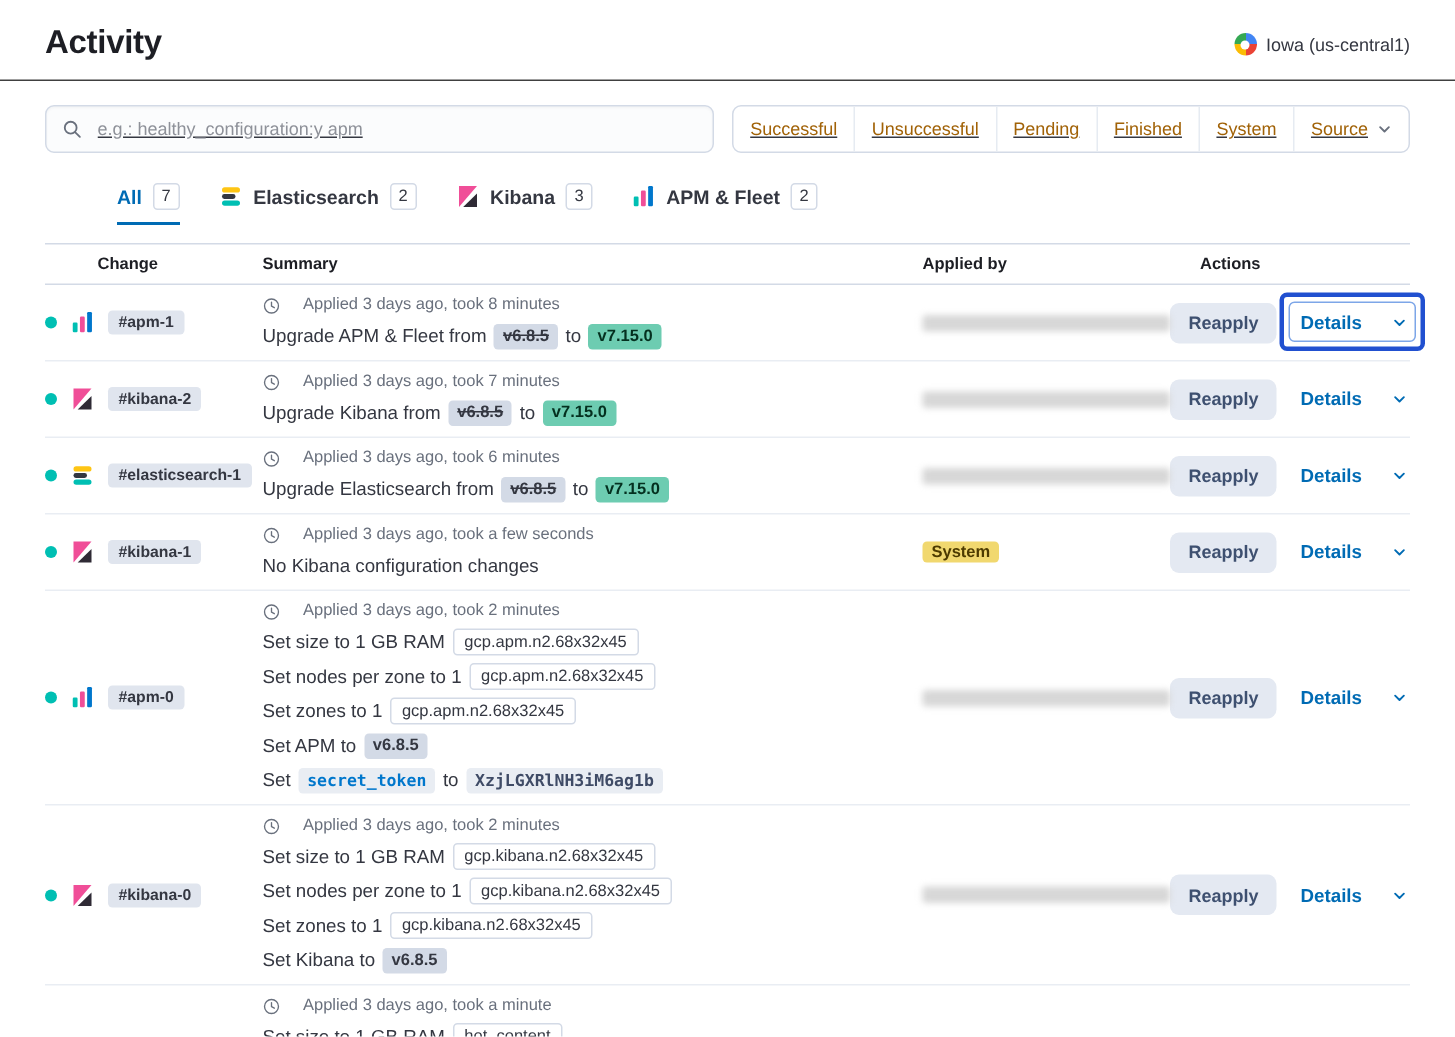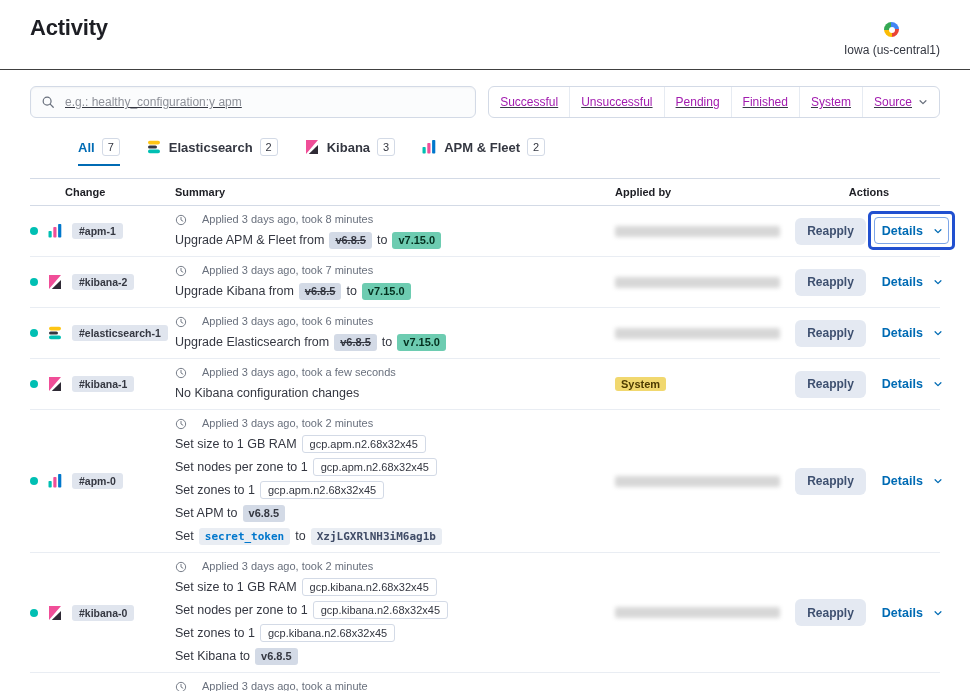--- a/index.html
+++ b/index.html
@@ -6,58 +6,58 @@
   body {
     width:970px; height:691px; overflow:hidden; position:relative;
     font-family:"Liberation Sans","DejaVu Sans",sans-serif; color:#343741;
     -webkit-font-smoothing:antialiased;
   }
   .page-header {
     display:flex; justify-content:space-between; align-items:flex-start;
     padding:15px 30px 12px; border-bottom:1px solid #404040;
   }
   .page-title { font-size:22px; font-weight:700; color:#1D1E24; margin:0; letter-spacing:-0.2px; }
-  .region { display:flex; align-items:center; gap:6px; font-size:12px; color:#343741; margin-top:7px;flex-direction:column; }
+  .region { display:flex; align-items:center; gap:6px; font-size:12px; color:#343741; margin-top:7px; }
   .gcp-icon { width:15px; height:15px; border-radius:50%;
     background:conic-gradient(#4285F4 0 25%, #EA4335 25% 50%, #FBBC05 50% 75%, #34A853 75% 100%);
     position:relative; }
   .gcp-icon::after { content:""; position:absolute; left:4.5px; top:4.5px; width:6px; height:6px;
     background:#fff; border-radius:50%; }
 
   .content { padding:0 30px; }
 
   .toolbar { display:flex; gap:12px; margin-top:16px; align-items:center;text-decoration:underline; }
   .search-box { flex:1; display:flex; align-items:center; gap:8px; height:30px;
     border:1px solid #D3DAE6; border-radius:6px; padding:0 10px; background:#FBFCFD;
     box-shadow:inset 0 1px 2px rgba(0,0,0,0.04); }
   .search-box input { border:none; outline:none; background:transparent; flex:1;
     font-size:12px; color:#343741; font-family:inherit; }
   .search-box input::placeholder { color:#8E9199; }
 
   .filter-group { display:flex; border:1px solid #D3DAE6; border-radius:6px; background:#fff;
     height:30px; overflow:hidden; flex:none; }
-  .filter-item { display:flex; align-items:center; padding:0 11px; font-size:12px; color:#a21caf;
+  .filter-item { display:flex; align-items:center; padding:0 11px; font-size:12px; color:#a16207;
     border-left:1px solid #E6EBF2; cursor:pointer; white-space:nowrap; }
   .filter-item:first-child { border-left:none; }
   .filter-item .chev { margin-left:6px; color:#69707D; display:flex; }
 
   .tabs { display:flex; gap:26px; margin-top:20px; align-items:flex-end; }
   .tab { display:flex; align-items:center; gap:7px; padding-bottom:8px; font-size:13px;
     font-weight:600; color:#343741; cursor:pointer; border-bottom:2px solid transparent; }
   .tab.selected { color:#006BB4; border-bottom-color:#006BB4;margin-left:48px; }
   .tab-count { font-size:11px; font-weight:400; border:1px solid #D3DAE6; border-radius:3px;
     padding:0 5px; line-height:16px; color:#343741; background:#fff; }
   .tab-square { width:11px; height:11px; background:#98A2B3; border-radius:2px; display:inline-block; }
   .tab-icon { display:flex; }
 
   .table-header { display:grid; grid-template-columns:145px minmax(0,1fr) 185px 140px;
     margin-top:12px; border-top:1px solid #D3DAE6; border-bottom:1px solid #D3DAE6;
     padding:7px 0; font-size:11px; font-weight:700; color:#1D1E24; }
   .th-change { padding-left:35px; }
-  .th-actions { text-align:center; padding-right:2px; }
+  .th-actions { text-align:left; padding-right:2px; }
 
   .row { display:grid; grid-template-columns:145px minmax(0,1fr) 185px 140px; padding:7px 0;
     border-top:1px solid #E9EDF3; }
   .row:first-child { border-top:none; }
   .cell-change { display:flex; align-items:center; gap:9px; align-self:center; }
   .status-dot { width:8px; height:8px; border-radius:50%; flex:none; }
   .prod-icon { display:flex; flex:none; }
   .id-badge { background:#E0E5EE; color:#343741; font-size:10.5px; font-weight:700;
     padding:2px 7px; border-radius:3px; white-space:nowrap; }
 
@@ -71,26 +71,26 @@
   .b-default { background:#D3DAE6; color:#343741; }
   .b-success { background:#6DCCB1; color:#04301F; }
   .b-outline { background:#fff; border:1px solid #D3DAE6; color:#343741; font-weight:400; padding:0.5px 7px; }
   .b-code-key { background:#E9EDF3; color:#0077CC; font-family:"DejaVu Sans Mono",monospace; font-size:11px; }
   .b-code-value { background:#E9EDF3; color:#3F4B66; font-family:"DejaVu Sans Mono",monospace; font-size:11px; }
   .b-system { background:#F1D86F; color:#4D3B00; }
 
   .cell-applied { align-self:center; font-size:12px; }
   .redacted { width:165px; height:11px; background:#D7D7D7; border-radius:2px; filter:blur(2px); }
 
-  .cell-actions { display:flex; align-items:center; justify-content:center; gap:16px;
+  .cell-actions { display:flex; align-items:center; justify-content:flex-end; gap:16px;
     align-self:center; padding-right:2px; }
   .reapply-btn { background:#E4E9F2; color:#3E5070; font-weight:700; font-size:12px; border:none;
     border-radius:6px; height:27px; padding:0 12px; cursor:pointer; font-family:inherit; }
   .details-wrap { position:relative; display:inline-flex; }
-  .details-link { display:flex; align-items:center; gap:10px; color:#006BB4; font-weight:600;
+  .details-link { display:flex; align-items:center; gap:20px; color:#006BB4; font-weight:600;
     font-size:12.5px; cursor:pointer; }
   .details-link .chev { display:flex; color:#006BB4; }
 
   .ring-outer { position:absolute; left:-14px; right:-12px; top:-13px; bottom:-12px;
     border:3px solid #2150D0; border-radius:5px; pointer-events:none; }
   .ring-inner { position:absolute; left:-8px; right:-6px; top:-7px; bottom:-6px;
     border:1px solid #7DA6E8; border-radius:4px; pointer-events:none; }
 </style>
 </head>
 <body>

